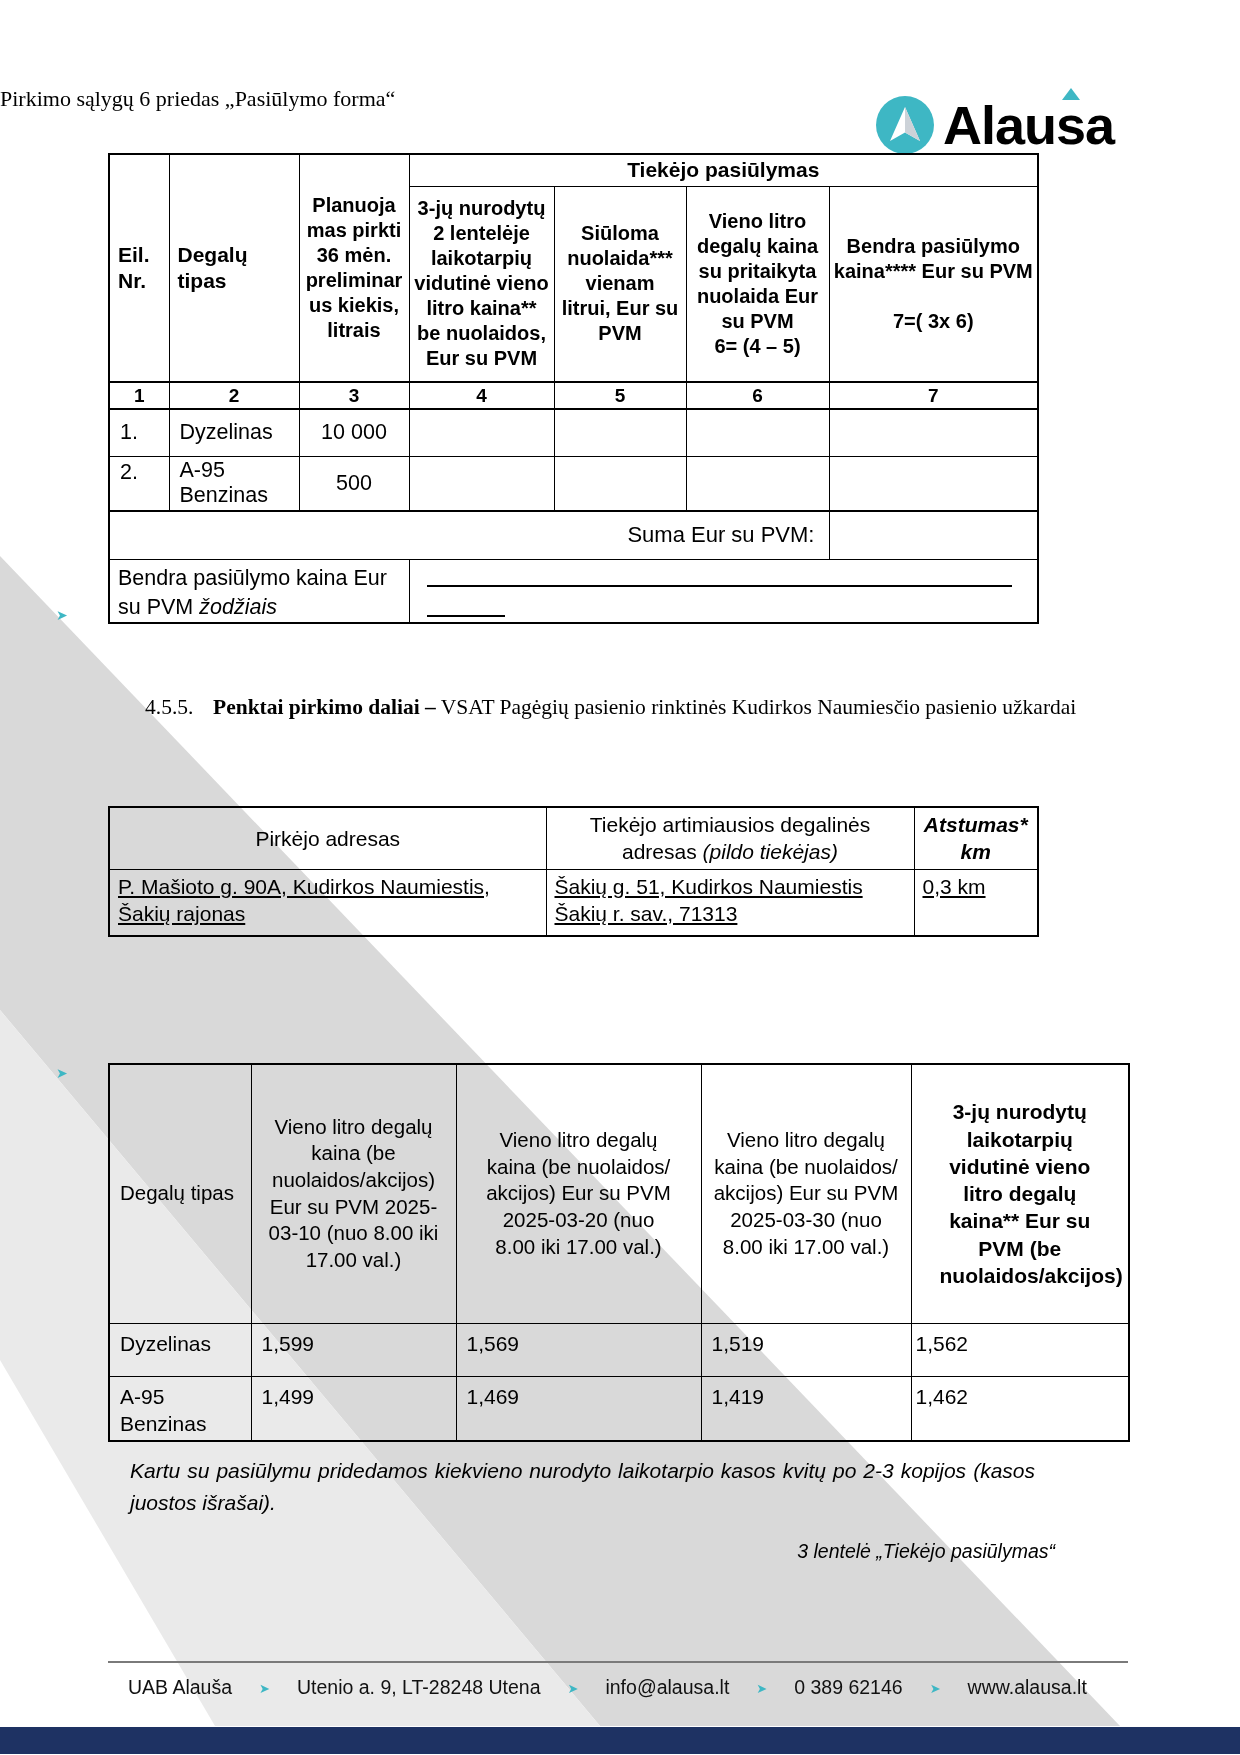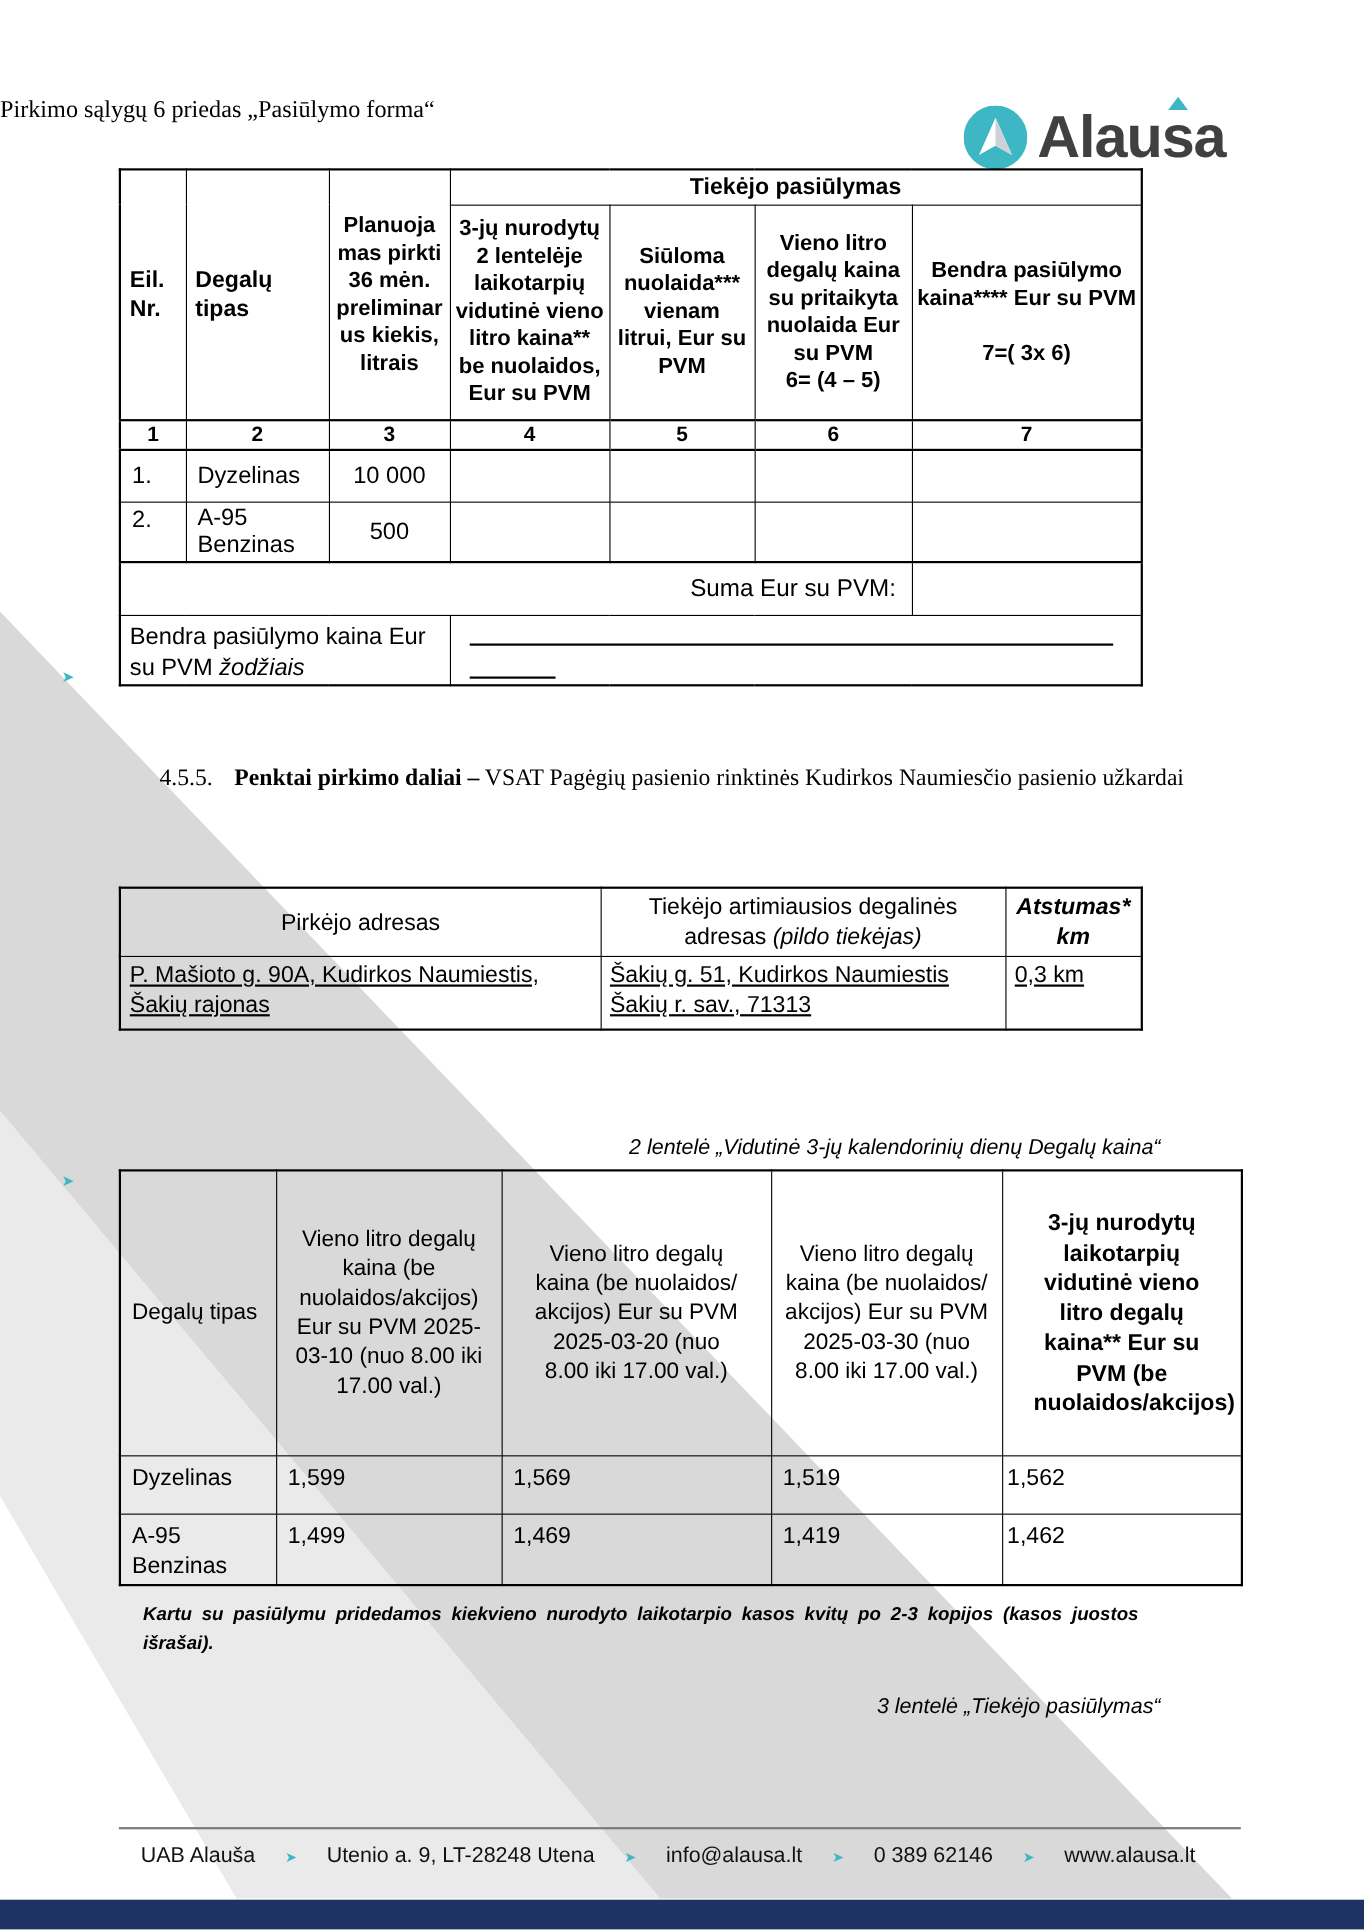--- a/index.html
+++ b/index.html
@@ -13,21 +13,21 @@
   
   .doc-header{
     left:0;top:56px;width:1046px;
     font-family:"Liberation Serif",serif;font-size:22px;color:#000000;margin-top:30px;
   }
 
   
   .logo{left:876px;top:96px;display:flex;align-items:center;gap:9px;}
   .logo-circle{width:58px;height:58px;flex:0 0 auto;}
   .logo-text{
-    font-size:54px;font-weight:800;color:#404040;letter-spacing:-1px;line-height:1;
+    font-size:54px;font-weight:800;color:#000000;letter-spacing:-1px;line-height:1;
     font-family:"Liberation Sans",sans-serif;
   }
   .logo-s{position:relative;display:inline-block;}
   .logo-caron{
     position:absolute;left:50%;top:-10px;transform:translateX(-50%);
     width:0;height:0;border-left:9px solid transparent;border-right:9px solid transparent;
     border-bottom:12px solid #3eb7c4;
   }
 
   
@@ -74,22 +74,22 @@
   
   .price{left:108px;top:1063px;width:1020px;}
   .price td{font-size:20.5px;line-height:1.3;}
   .price .h{text-align:center;vertical-align:middle;padding:4px 10px;}
   .price .h1{text-align:left;padding-left:10px;}
   .price .h5{font-weight:bold;font-size:21px;padding:4px 28px;}
   .price .d{text-align:left;vertical-align:top;padding:6px 0 0 10px;font-size:21px;}
   .price .d-avg{text-align:left;vertical-align:top;padding:6px 4px 0 4px;font-size:21px;}
 
   .note{
-    left:130px;top:1455px;width:905px;font-style:italic;font-size:17px;
-    line-height:1.5;text-align:justify;font-weight:bold;
+    left:130px;top:1455px;width:905px;font-style:italic;font-size:21px;
+    line-height:1.5;text-align:justify;
   }
 
   
   .margin-arrow{color:#3eb7c4;font-size:14px;line-height:1;}
 
   
   .footer-rule{left:108px;top:1661px;width:1020px;height:2px;background:#7a7a7a;}
   .footer{
     left:128px;top:1676px;width:1000px;display:flex;align-items:center;
     font-size:19.5px;color:#111;
@@ -213,21 +213,20 @@
       <td class="h h-dist">Atstumas* km</td>
     </tr>
     <tr style="height:67px">
       <td class="d">P. Mašioto g. 90A, Kudirkos Naumiestis, Šakių rajonas</td>
       <td class="d">Šakių g. 51, Kudirkos Naumiestis Šakių r. sav., 71313</td>
       <td class="d">0,3 km</td>
     </tr>
   </tbody>
     </table>
 
-  <div class="abs caption" style="top:1032px">2 lentelė „Vidutinė 3-jų kalendorinių dienų Degalų kaina“</div>
 
   <table class="abs price tbl-outer">
     <colgroup>
       <col style="width:142px">
         <col style="width:205px">
         <col style="width:245px">
         <col style="width:210px">
         <col style="width:218px">
     </colgroup>
     <tbody>

